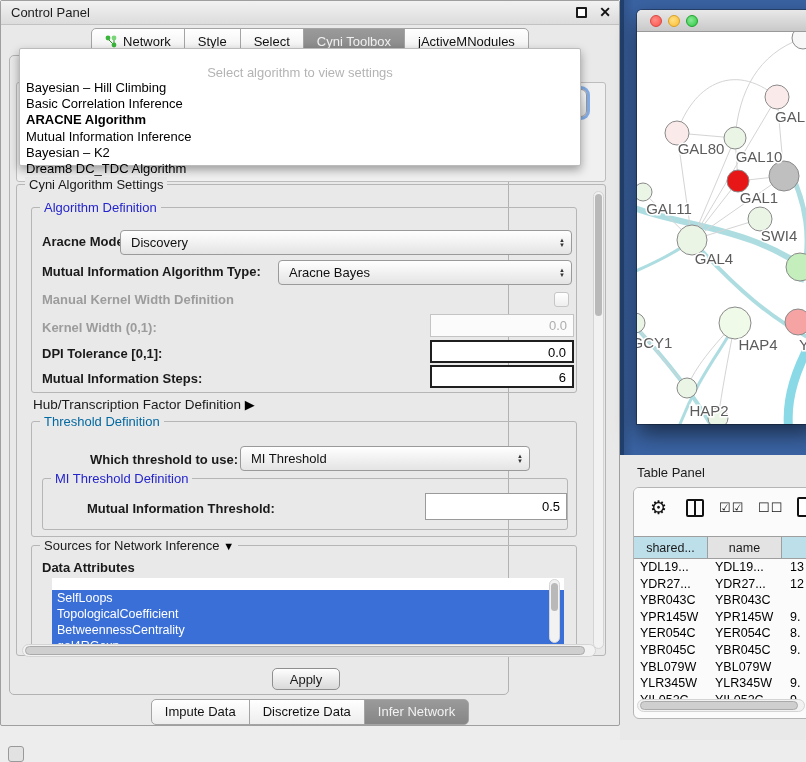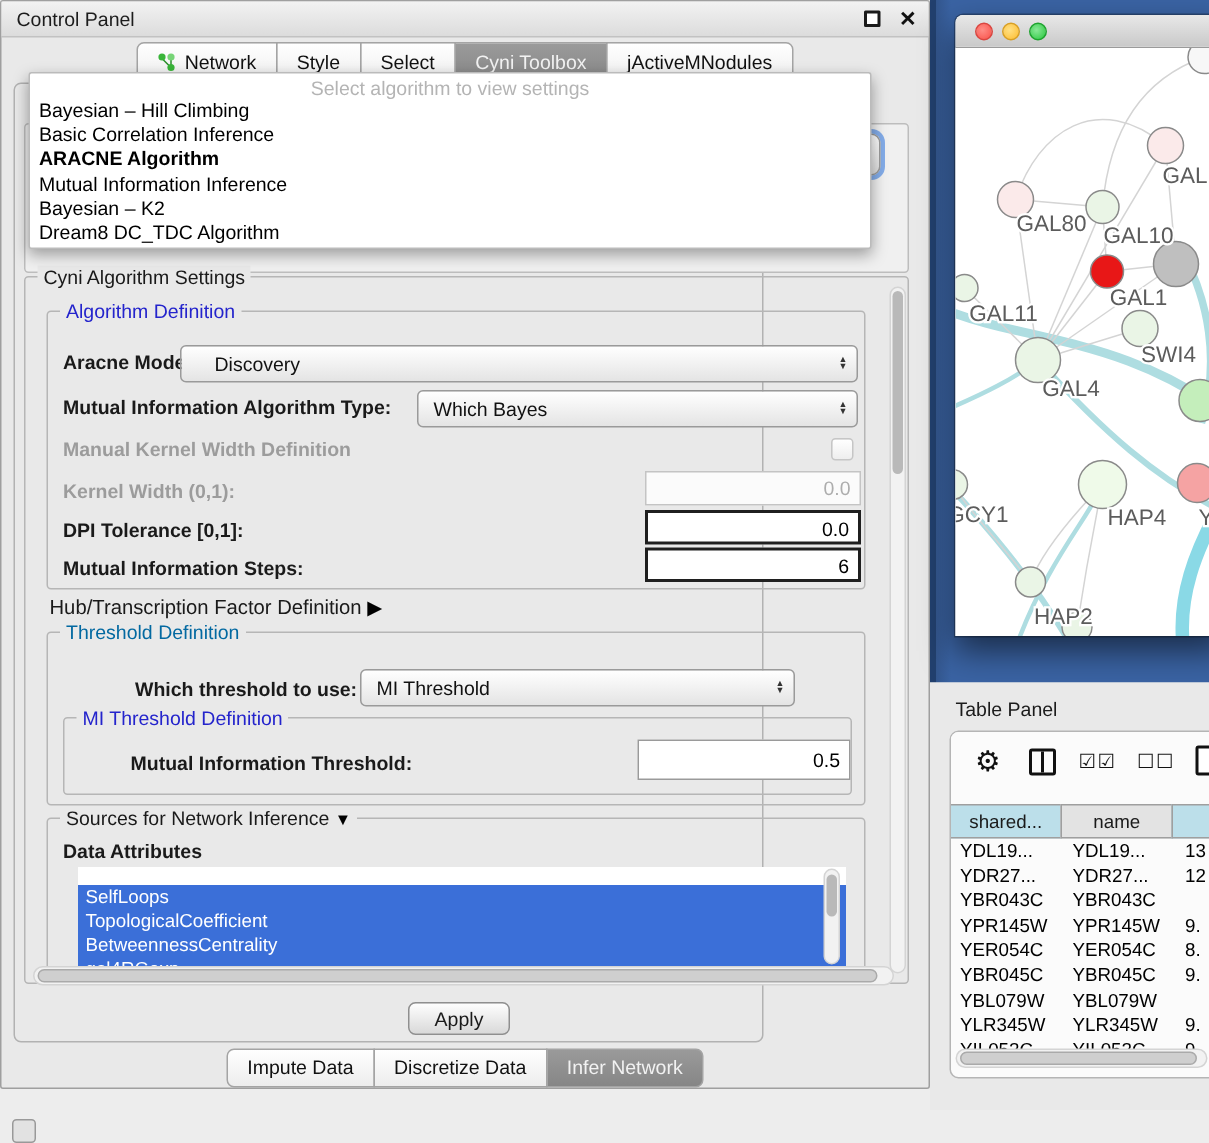--- a/index.html
+++ b/index.html
@@ -53,21 +53,21 @@
   .fld-norm { border:1px solid #9a9a9a; color:#000; height:27px; padding-top:5px; }
 
   .checkbox { position:absolute; width:15px; height:15px; border:1px solid #c6c6c6;
     border-radius:3px; background:linear-gradient(#ffffff,#eeeeee); }
 
   .tri { font-size:11px; color:#000; }
 
   
   .algo-popup { left:18px; top:47px; width:562px; height:118px; background:#fff;
     border:1px solid #bbb; border-radius:2px; box-shadow:0 4px 10px rgba(0,0,0,0.35); z-index:40; }
-  .algo-popup-head { text-align:center; color:#b4b4b4; font-size:13px; padding-top:2px; }
+  .algo-popup-head { text-align:center; color:#b4b4b4; font-size:13px; padding-top:16px; }
   .algo-item { font-size:13px; padding:0 0 0 6px; line-height:16.2px; color:#000; }
   .algo-item.sel { font-weight:bold; }
 
   
   .ghost-grp { left:6px; top:26px; width:590px; height:100px; border:1px solid #bdbdbd;
     border-radius:3px; background:#f0f0f0; }
   .ghost-spin { left:557px; top:33px; width:20px; height:28px; border-radius:6px;
     background:linear-gradient(#fff,#ddd); border:1px solid #9a9a9a;
     box-shadow:0 0 0 3px rgba(95,150,230,0.75); }
 
@@ -164,28 +164,28 @@
     <div class="abs ghost-grp"></div>
     <div class="abs ghost-spin"></div>
 
     <div class="grp" style="left:6px; top:128px; width:590px; height:472px;">
       <span class="grp-lbl">Cyni Algorithm Settings</span>
 
       <div class="grp" style="left:14px; top:22px; width:546px; height:186px;">
         <span class="grp-lbl lbl-blue">Algorithm Definition</span>
 
         <span class="form-lbl" style="left:10px; top:26px;">Aracne Mode:</span>
-        <div class="combo" style="left:88px; top:22px; width:452px;padding-left:12px;">
+        <div class="combo" style="left:88px; top:22px; width:452px;">
           <span class="combo-val">Discovery</span>
           <span class="combo-arrows">▲<br>▼</span>
         </div>
 
         <span class="form-lbl" style="left:10px; top:56px;">Mutual Information Algorithm Type:</span>
         <div class="combo" style="left:246px; top:52px; width:294px;">
-          <span class="combo-val">Which Bayes</span>
+          <span class="combo-val">Aracne Bayes</span>
           <span class="combo-arrows">▲<br>▼</span>
         </div>
 
         <span class="form-lbl dis" style="left:10px; top:84px;">Manual Kernel Width Definition</span>
         <span class="checkbox" style="left:522px; top:84px;"></span>
 
         <span class="form-lbl dis" style="left:10px; top:112px;">Kernel Width (0,1):</span>
         <div class="fld fld-dis" style="left:398px; top:106px; width:144px;">0.0</div>
 
         <span class="form-lbl" style="left:10px; top:138px;">DPI Tolerance [0,1]:</span>

